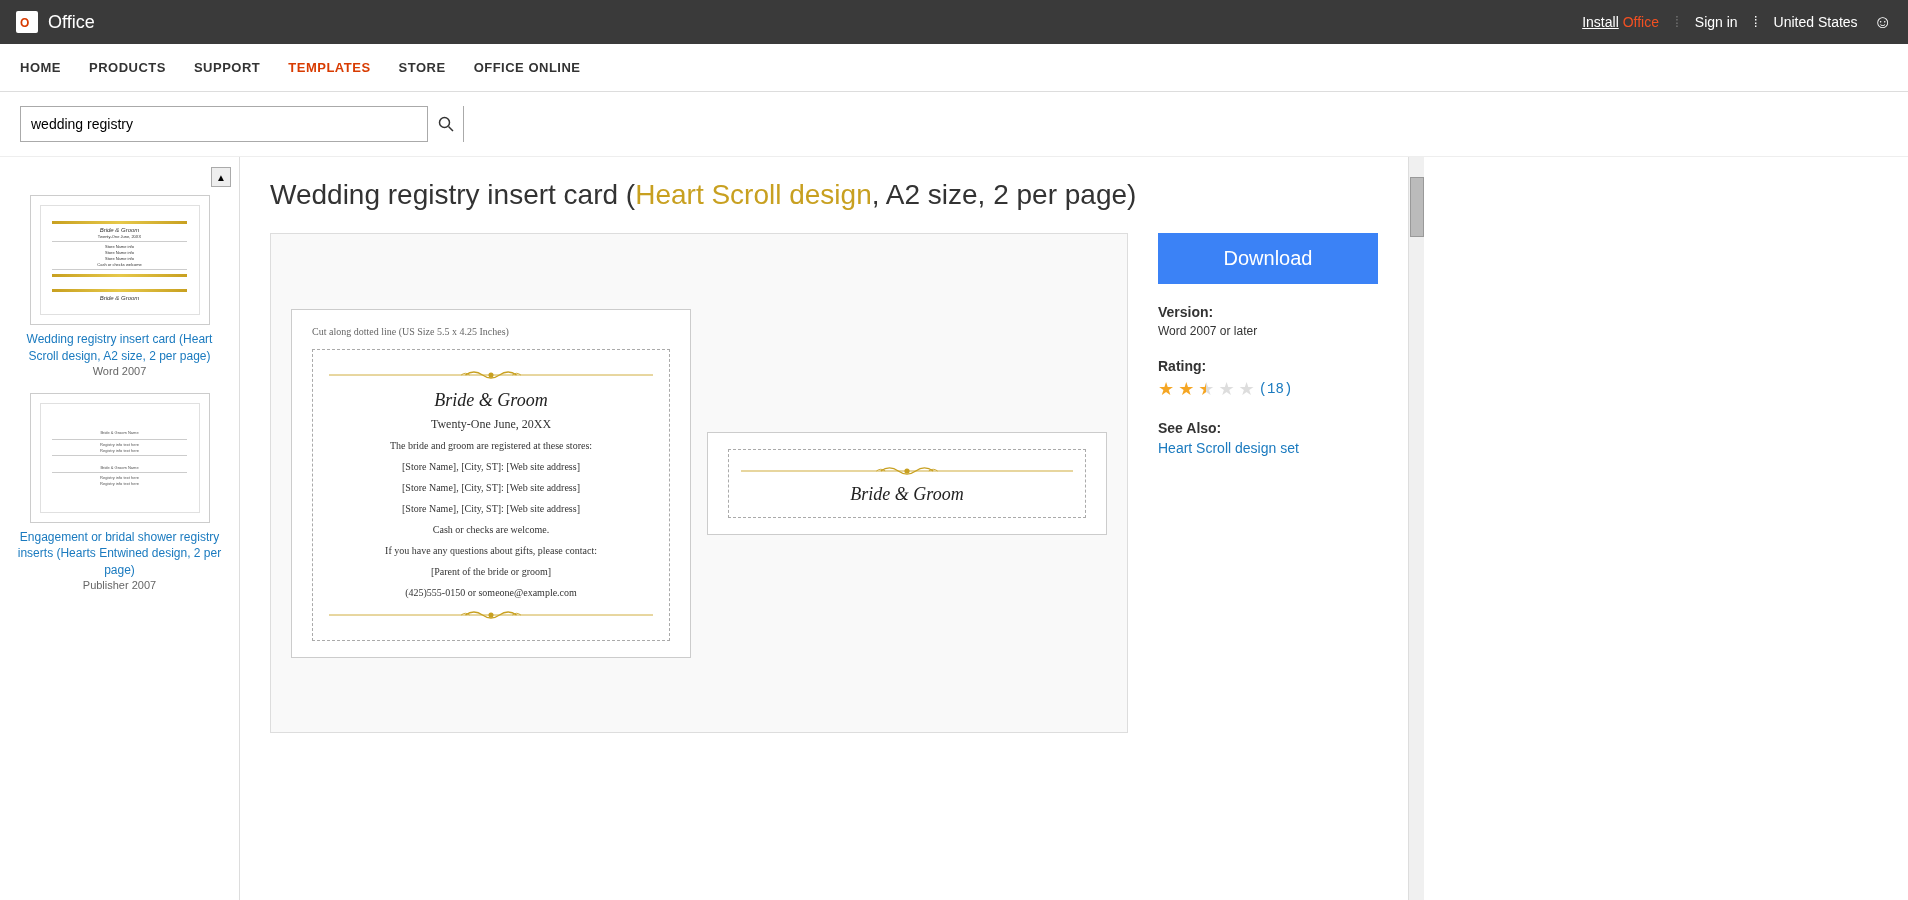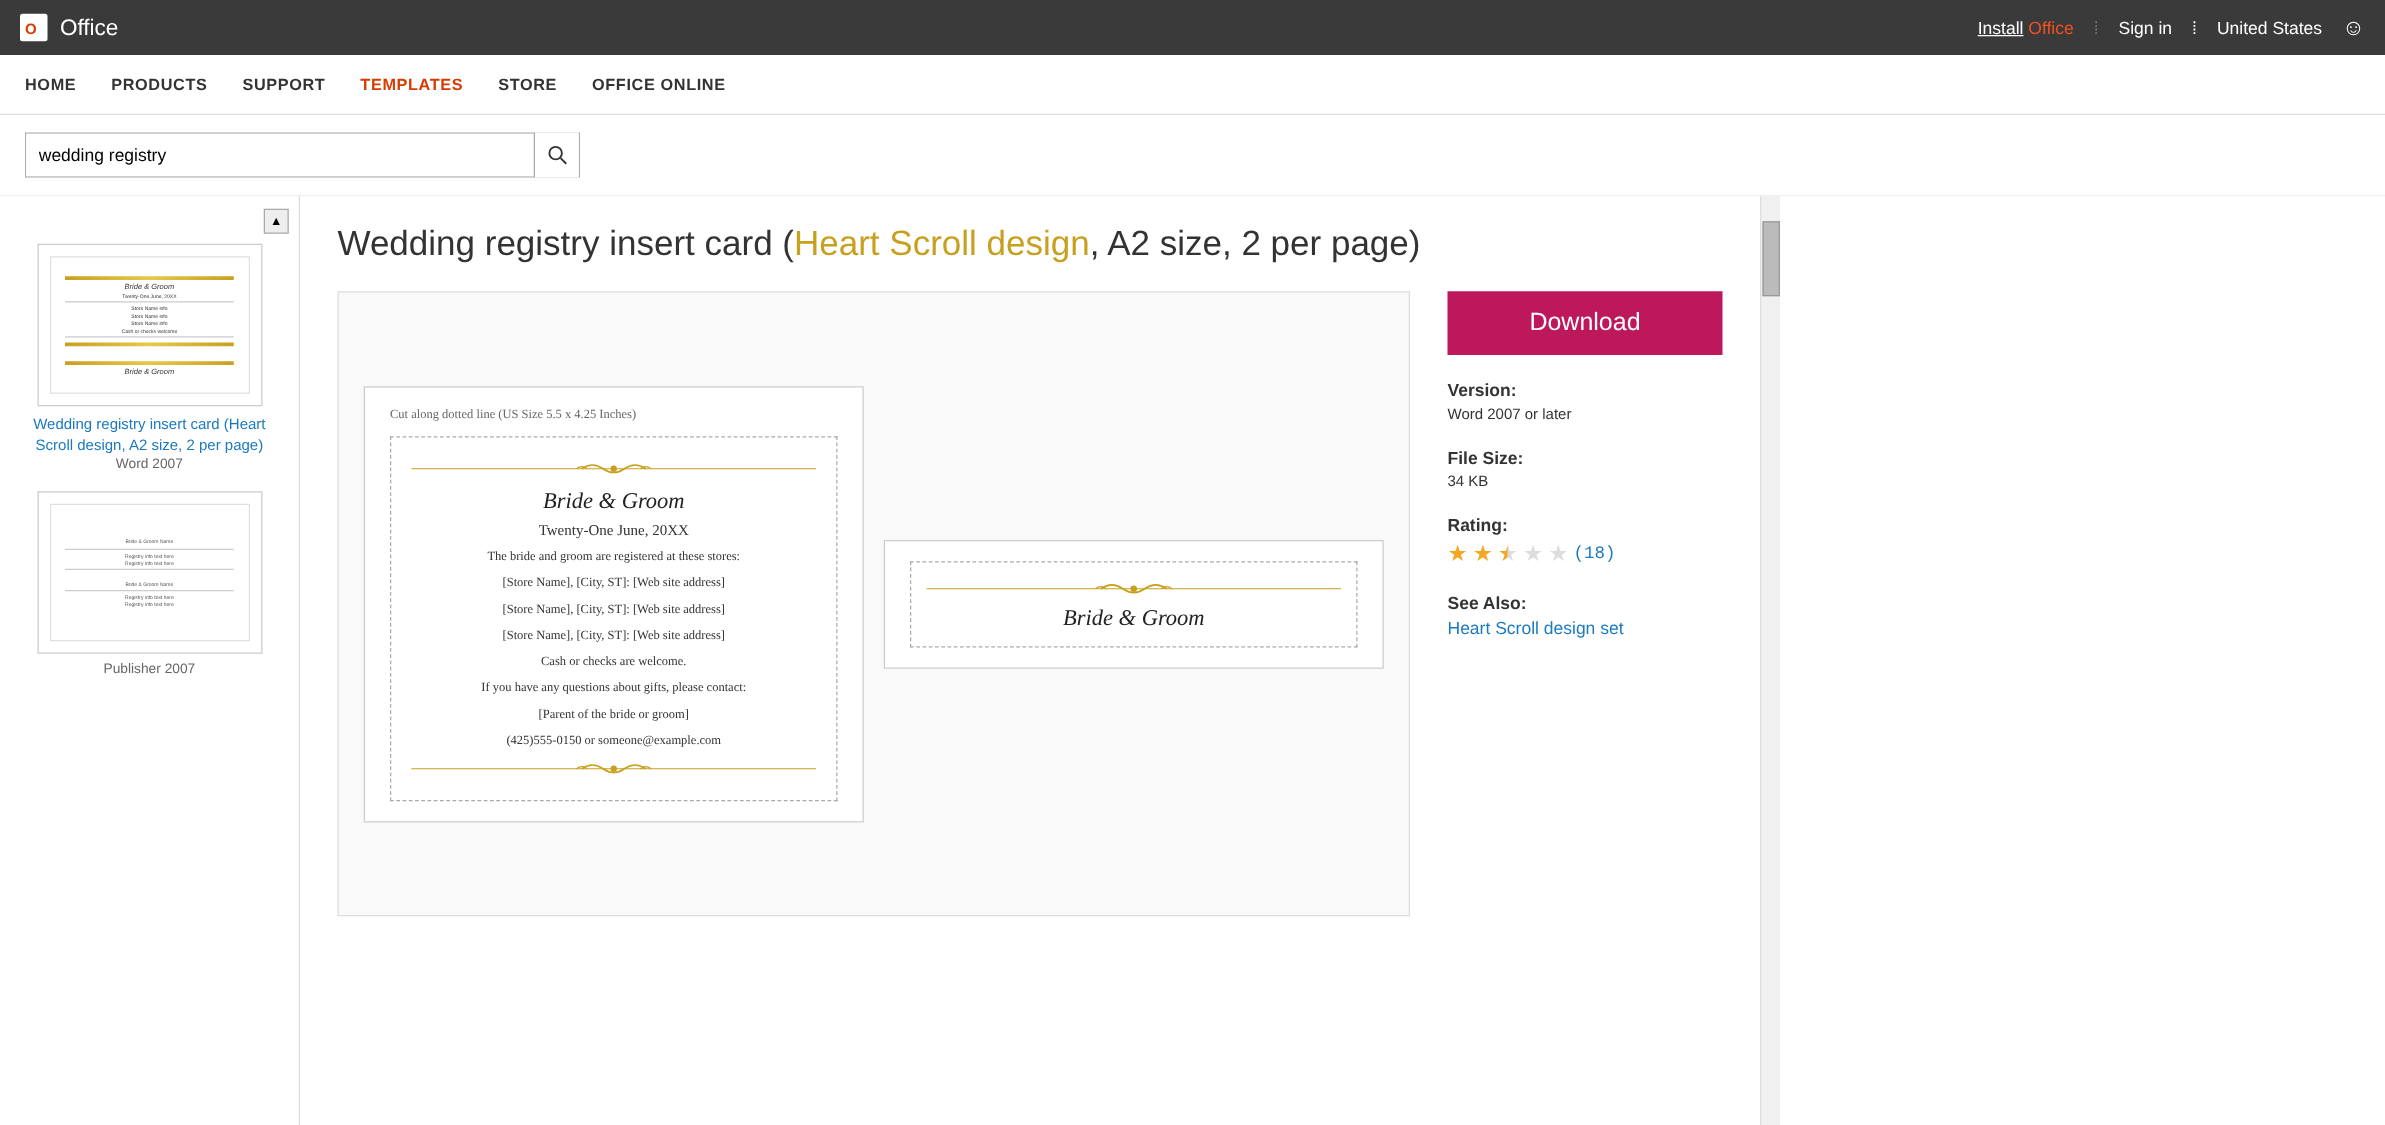--- a/index.html
+++ b/index.html
@@ -273,21 +273,21 @@
 
     
     #right-panel {
       width: 220px;
       min-width: 220px;
       display: flex;
       flex-direction: column;
       gap: 20px;
     }
     #download-btn {
-      background: #be185d;
+      background: #3b82f6;
       color: #fff;
       border: none;
       padding: 14px 20px;
       font-size: 20px;
       font-weight: 400;
       cursor: pointer;
       width: 100%;
       text-align: center;
     }
 
@@ -411,20 +411,21 @@
             <div style="font-size:4px;color:#555;">Registry info text here</div>
             <div style="font-size:4px;color:#555;">Registry info text here</div>
             <div class="thumb-line"></div>
             <div style="height:6px;"></div>
             <div style="font-size:4px;color:#555;text-align:center;">Bride &amp; Groom Name</div>
             <div class="thumb-line"></div>
             <div style="font-size:4px;color:#555;">Registry info text here</div>
             <div style="font-size:4px;color:#555;">Registry info text here</div>
           </div>
         </div>
+        <div class="sidebar-label">Engagement or bridal shower registry inserts (Hearts Entwined design, 2 per page)</div>
         <div class="sidebar-sublabel">Publisher 2007</div>
       </div>
     </div>
 
     <div id="content">
       <h1 id="page-title">
         <span>Wedding registry insert card (</span><span class="highlight">Heart Scroll design</span><span>, A2 size, 2 per page)</span>
       </h1>
 
       <div id="content-body">
@@ -485,24 +486,20 @@
 
         <div id="right-panel">
           <button id="download-btn">Download</button>
 
           <div class="meta-section">
             <div class="meta-label">Version:</div>
             <div class="meta-value">Word 2007 or later</div>
           </div>
 
 
-          <div class="meta-section">
-            <div class="meta-label">File Size:</div>
-            <div class="meta-value">34 KB</div>
-          </div>
 
           <div class="meta-section">
             <div class="meta-label">Rating:</div>
             <div class="rating-stars">
 
               <span class="star filled">★</span>
               <span class="star filled">★</span>
               <span class="star" style="background: linear-gradient(to right, #f5a623 50%, #ddd 50%); -webkit-background-clip: text; -webkit-text-fill-color: transparent; background-clip: text;">★</span>
               <span class="star empty">★</span>
               <span class="star empty">★</span>

